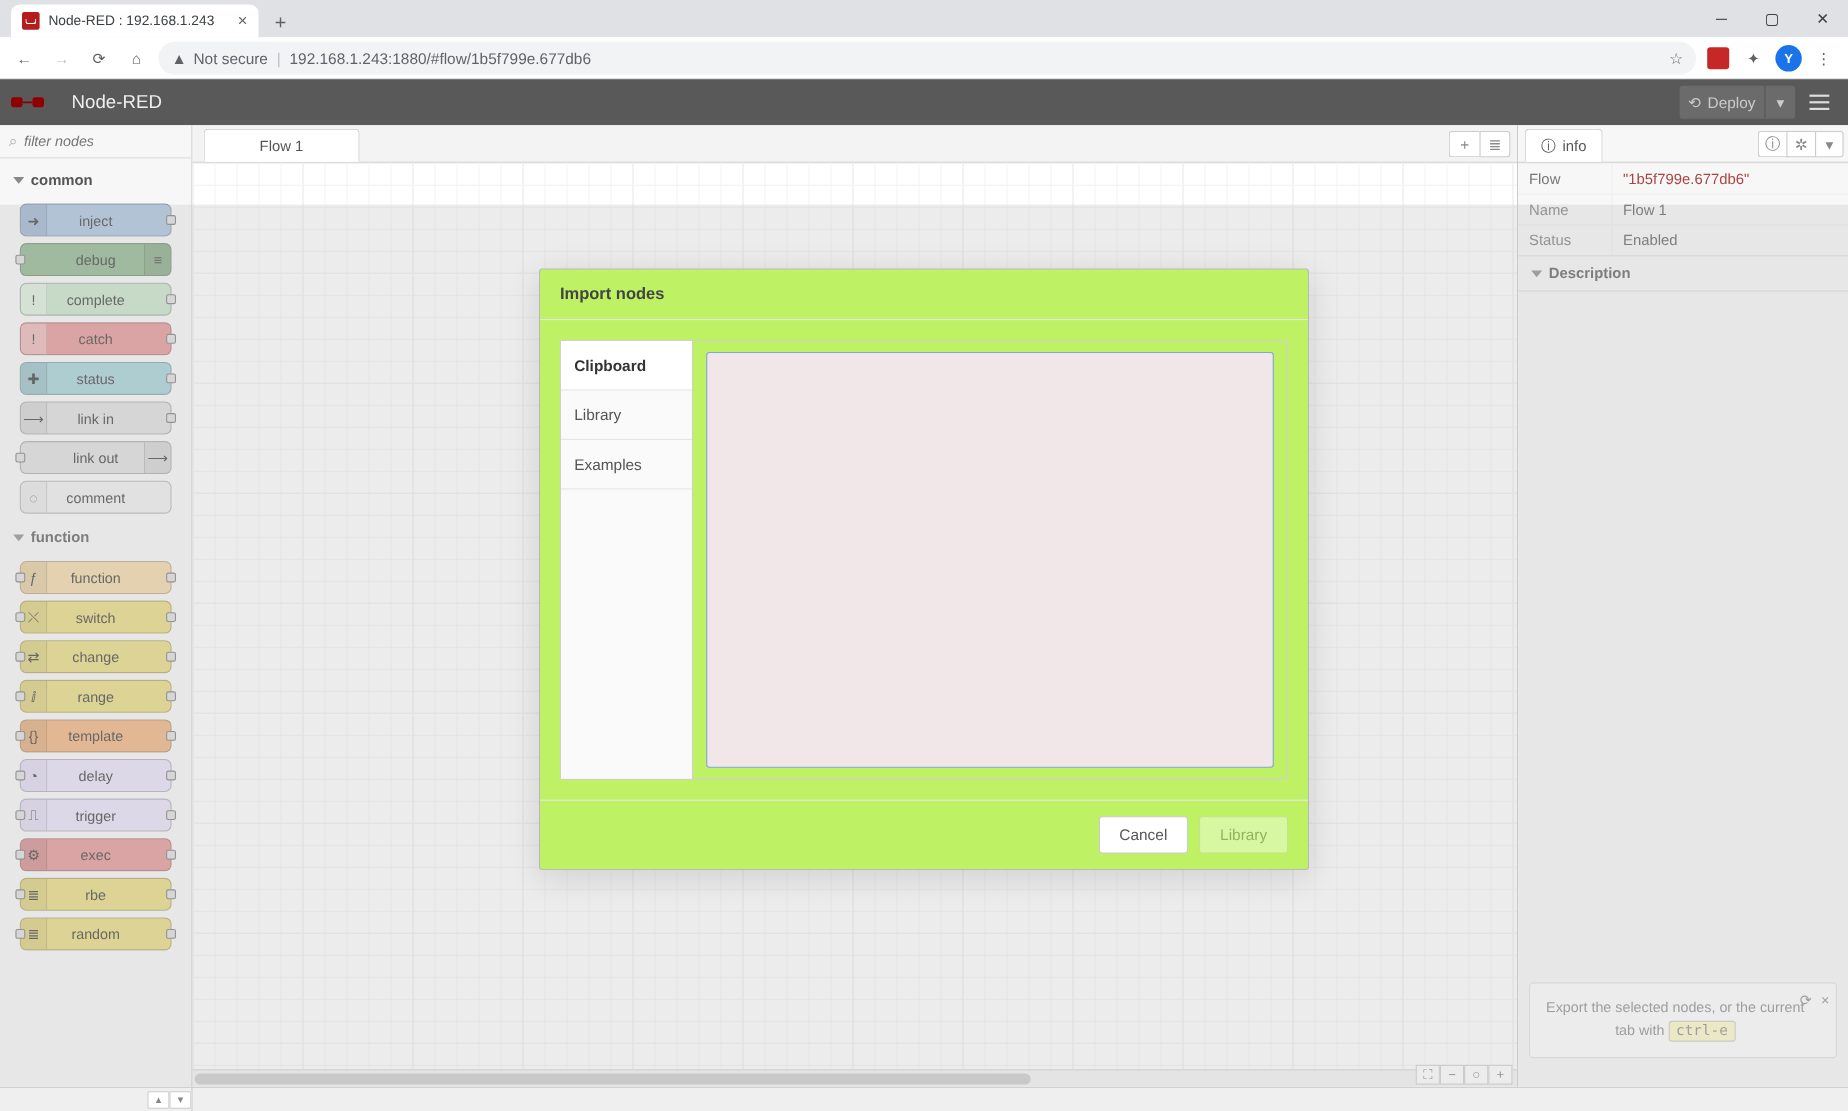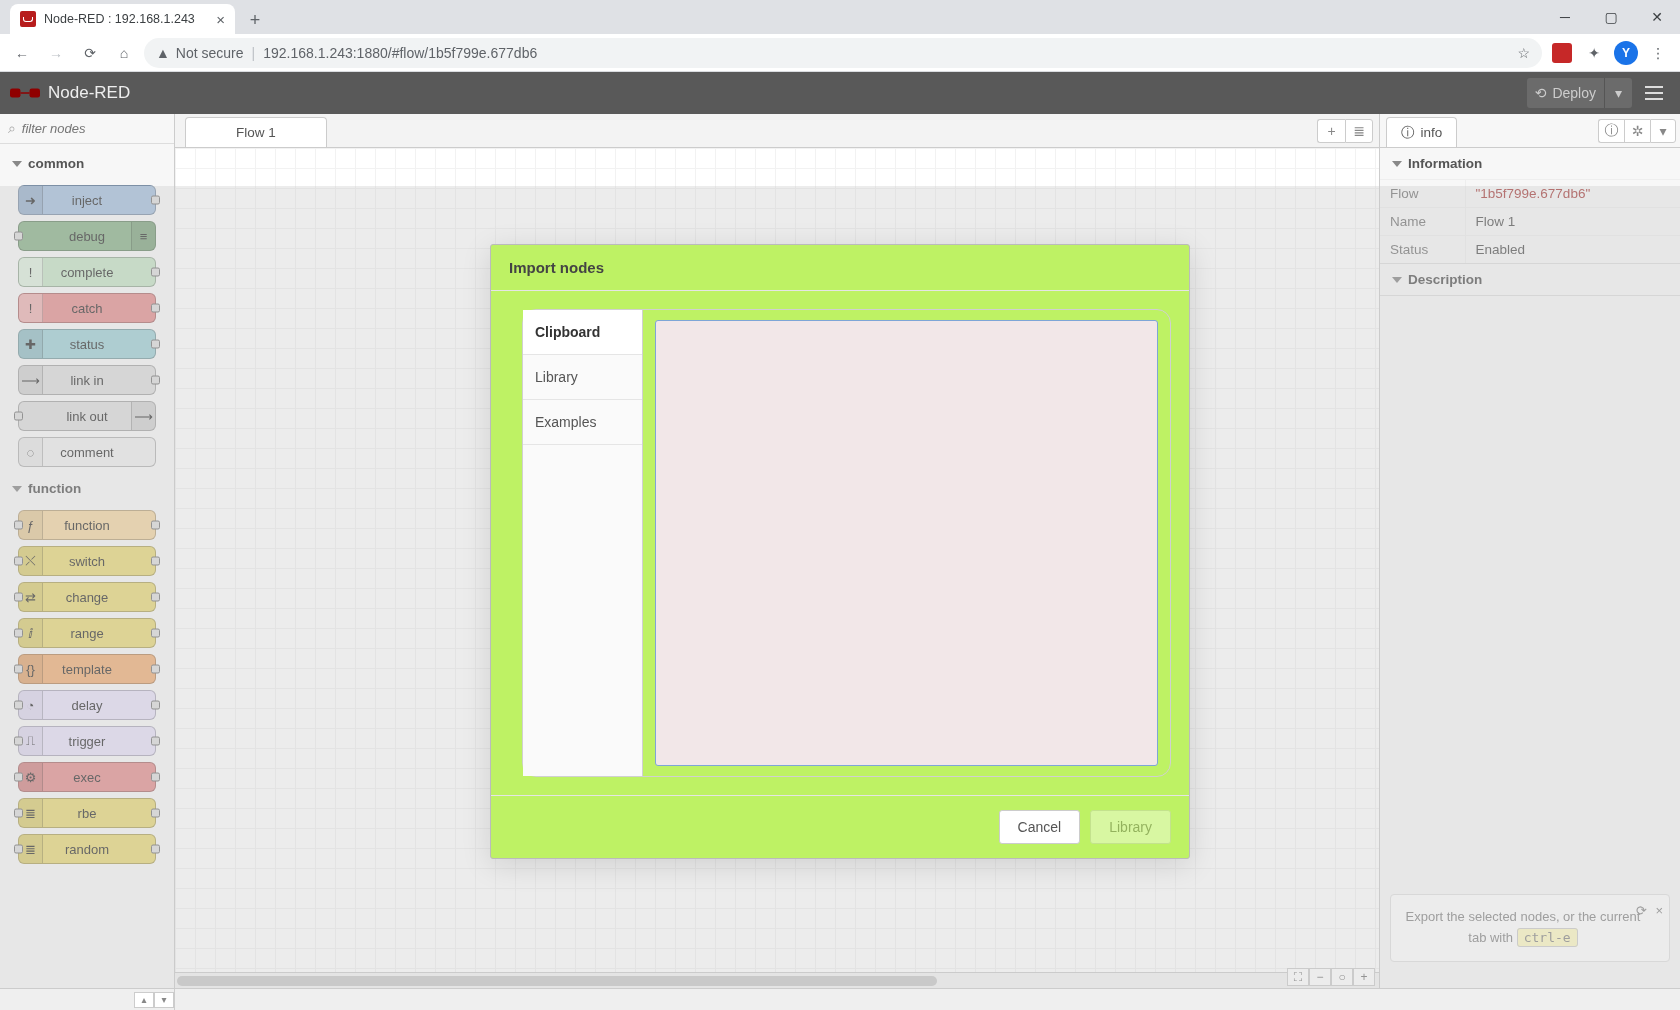--- a/index.html
+++ b/index.html
@@ -17,21 +17,21 @@
   .chrome-url { flex:1; height:30px; background:#f1f3f4; border-radius:15px; display:flex; align-items:center; padding:0 12px; gap:8px; font-size:14px; color:#5f6368;}
   .chrome-url .secure{display:flex;align-items:center;gap:6px;}
   .chrome-url .pipe{color:#bdc1c6;}
   .chrome-actions{display:flex;gap:4px;align-items:center;}
   .ext-red{width:20px;height:20px;background:#c62828;border-radius:3px;}
   .avatar{width:24px;height:24px;border-radius:50%;background:#1a73e8;color:#fff;display:flex;align-items:center;justify-content:center;font-size:12px;font-weight:600;}
   .win-ctrl{position:absolute;top:0;right:0;height:34px;display:flex;}
   .win-btn{width:46px;height:34px;display:flex;align-items:center;justify-content:center;color:#3c4043;cursor:pointer;font-size:14px;}
   
   .nr-header{height:42px;background:#595959;display:flex;align-items:center;padding:0 10px;color:#eee;}
-  .nr-logo{display:flex;align-items:flex-start;gap:8px;}
+  .nr-logo{display:flex;align-items:flex-start;gap:25px;}
   .nr-logo svg{width:30px;height:20px;}
   .nr-header-right{margin-left:auto;display:flex;align-items:center;gap:6px;}
   .deploy-btn{background:#6b6b6b;color:#ccc;height:30px;border-radius:3px;display:flex;align-items:center;padding:0 6px 0 8px;gap:6px;cursor:pointer;}
   .deploy-main{display:flex;align-items:center;gap:6px;padding-right:8px;border-right:1px solid #555;height:100%;}
   .deploy-caret{padding:0 4px;}
   .hamburger{width:32px;height:30px;display:flex;flex-direction:column;justify-content:center;gap:4px;align-items:center;cursor:pointer;}
   .hamburger span{width:18px;height:2px;background:#ddd;}
   
   .nr-body{position:relative;height:calc(1010px - 34px - 38px - 42px - 22px);display:flex;background:#f3f3f3;}
   
@@ -86,21 +86,21 @@
   
   .nr-footer{height:22px;background:#efefef;border-top:1px solid #ccc;display:flex;align-items:center;}
   .nr-footer .pager{width:175px;border-right:1px solid #ccc;height:100%;display:flex;justify-content:flex-end;align-items:center;gap:0;}
   .nr-footer .pbtn{width:20px;height:16px;border:1px solid #ccc;background:#fff;display:flex;align-items:center;justify-content:center;font-size:10px;color:#888;cursor:pointer;}
   
   .overlay{position:absolute;inset:0;background:rgba(255,255,255,0.6);display:flex;align-items:flex-start;justify-content:center;z-index:40;}
   .overlay-full{position:absolute;top:72px;left:0;right:0;bottom:0;background:rgba(200,200,200,0.35);z-index:35;}
   .dialog{margin-top:130px;width:700px;background:#bef264;border:1px solid #bbb;border-radius:3px;box-shadow:0 6px 30px rgba(0,0,0,0.12);display:flex;flex-direction:column;z-index:50;}
   .dlg-head{padding:14px 18px;border-bottom:1px solid #e5e5e5;font-weight:600;color:#444;font-size:15px;}
   .dlg-body{padding:18px;}
-  .dlg-pane{border:1px solid #d0d0d0;border-radius:14px;display:flex;height:468px;margin-left:13px;}
+  .dlg-pane{border:1px solid #d0d0d0;border-radius:3px;display:flex;height:400px;}
   .dlg-side{width:120px;border-right:1px solid #d0d0d0;background:#fafafa;}
   .dlg-sitem{padding:14px 12px;font-size:14px;border-bottom:1px solid #e5e5e5;cursor:pointer;color:#555;}
   .dlg-sitem.active{background:#fff;font-weight:600;color:#333;}
   .dlg-main{flex:1;padding:10px 12px;display:flex;flex-direction:column;}
   .dlg-toolbar{display:flex;align-items:center;gap:8px;font-size:14px;color:#666;margin-bottom:10px;}
   .dlg-upload{border:1px solid #ccc;border-radius:3px;padding:5px 10px;display:flex;align-items:center;gap:6px;cursor:pointer;color:#555;background:#fafafa;}
   .dlg-textarea{flex:1;border:1px solid #7ea6d6;border-radius:3px;background:#f2e7e8;resize:none;outline:none;padding:8px;font-family:monospace;font-size:13px;}
   .dlg-importto{padding:8px 18px 18px;display:flex;align-items:center;gap:10px;font-size:14px;color:#666;border-top:1px solid #eee;}
   .seg{display:flex;border:1px solid #ccc;border-radius:3px;overflow:hidden;}
   .seg button{border:none;background:#fff;padding:6px 14px;font-size:13.5px;cursor:pointer;color:#555;}
@@ -320,21 +320,20 @@
         <span>ⓘ</span>
         <span>info</span>
       </div>
       <div class="sb-tabbtn">
         <div class="sb-ibtn">ⓘ</div>
         <div class="sb-ibtn">✲</div>
         <div class="sb-ibtn">▾</div>
       </div>
     </div>
     <div class="sb-section">
-      <div class="sb-head">Information</div>
       <table class="sb-table">
         <tbody>
             <tr>
               <td>Flow</td>
             <td class="flowid">"1b5f799e.677db6"</td>
             </tr>
         <tr>
               <td>Name</td>
             <td>Flow 1</td>
             </tr>

